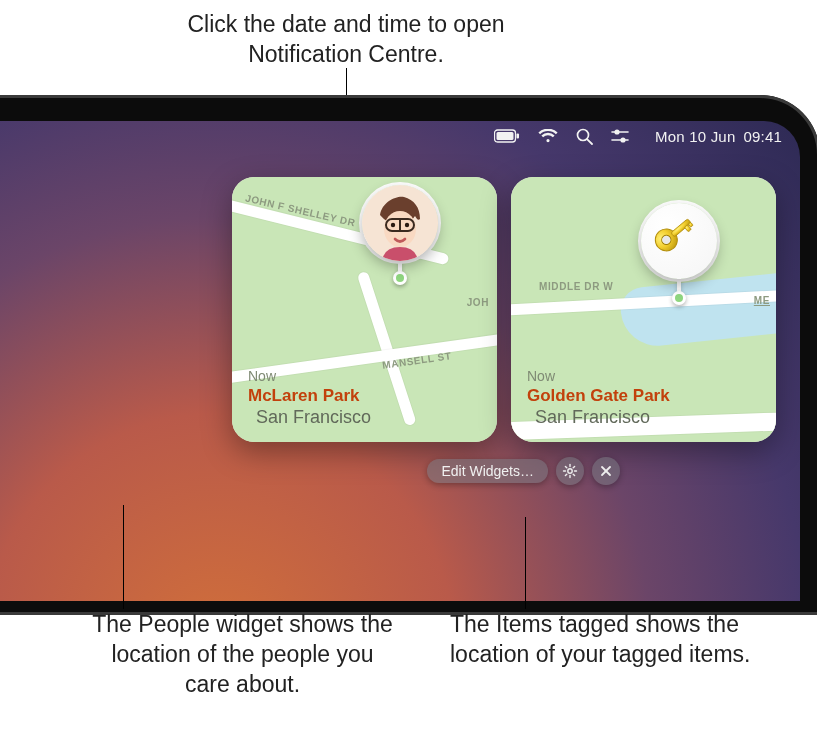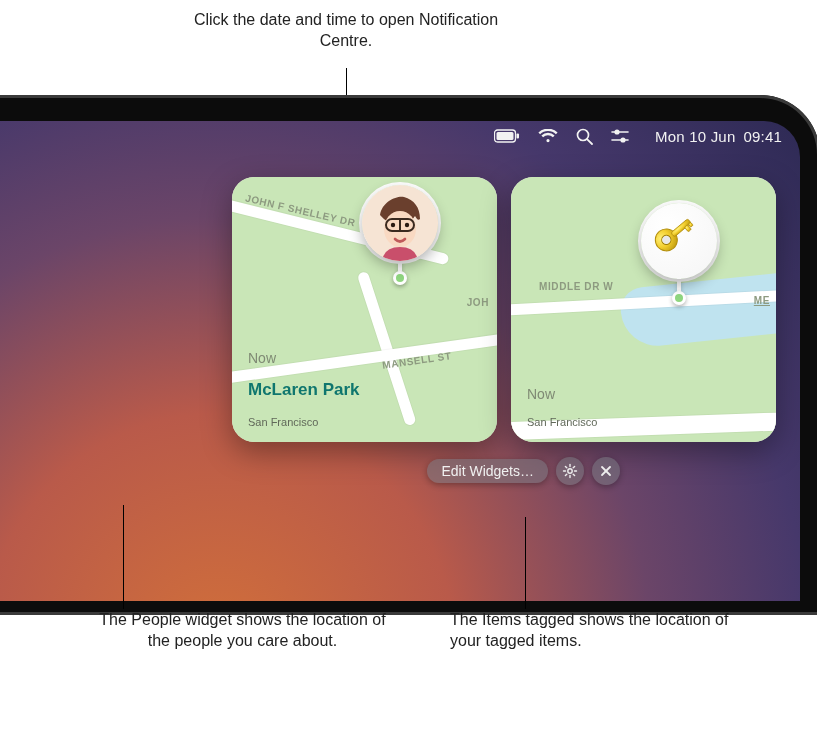--- a/index.html
+++ b/index.html
@@ -162,23 +162,23 @@
     display: flex; align-items: center; justify-content: center;
   }
   .w2 .keybubble { top: 26px; left: 130px; }
   .keybubble svg { width: 54px; height: 54px; }
 
   
   .wtext {
     position: absolute;
     left: 16px; bottom: 14px;
   }
-  .wtext .now { color: #7f8a74; font-size: 14px; margin-bottom: 14px; }
-  .wtext .place { color: #0f766e; font-size: 17px; font-weight: 700; margin-bottom: 16px; }
-  .wtext .city { color: #61695a; font-size: 11px; }
+  .wtext .now { color: #7f8a74; font-size: 14px; margin-bottom: 2px; }
+  .wtext .place { color: #c2410c; font-size: 17px; font-weight: 700; margin-bottom: 1px; }
+  .wtext .city { color: #61695a; font-size: 18px; margin-left: 8px; }
 
   
   .widget-controls {
     position: absolute;
     top: 336px;
     right: 180px;
     display: flex;
     gap: 8px;
     align-items: center;
   }
@@ -198,21 +198,21 @@
     background: rgba(120,120,130,0.55);
     color: #f0f0f0;
     display: flex; align-items: center; justify-content: center;
     box-shadow: 0 2px 6px rgba(0,0,0,0.3);
   }
   .circlebtn svg { width: 16px; height: 16px; }
 
   
   .callout {
     position: absolute;
-    font-size: 16px;
+    font-size: 23px;
     line-height: 1.3;
     color: #222;
   }
   .callout.top {
     top: 10px;
     left: 166px;
     width: 360px;
     text-align: center;
   }
   .callout.bottomleft {
@@ -343,20 +343,21 @@
               <circle cx="18" cy="18" r="4.5" fill="none" stroke="#9c7d0b" stroke-width="1.2"></circle>
               <circle cx="18" cy="18" r="4.2" fill="#e8e8e8"></circle>
               <rect x="26" y="15.5" width="22" height="5.5" rx="2" fill="url(#kg)" stroke="#b4900f" stroke-width="0.8"></rect>
               <rect x="40" y="20" width="4" height="6" rx="1.2" fill="url(#kg)" stroke="#b4900f" stroke-width="0.8"></rect>
               <rect x="45" y="20" width="3" height="4" rx="1" fill="url(#kg)" stroke="#b4900f" stroke-width="0.8"></rect>
             </g>
           </svg>
         </div>
         <div class="wtext">
           <div class="now">Now</div>
+          <div class="place">Golden Gate Park</div>
           <div class="city">San Francisco</div>
         </div>
       </div>
 
     </div>
 
     <div class="widget-controls">
       <div class="pill">Edit Widgets…</div>
       <div class="circlebtn">
         <svg viewBox="0 0 16 16">

